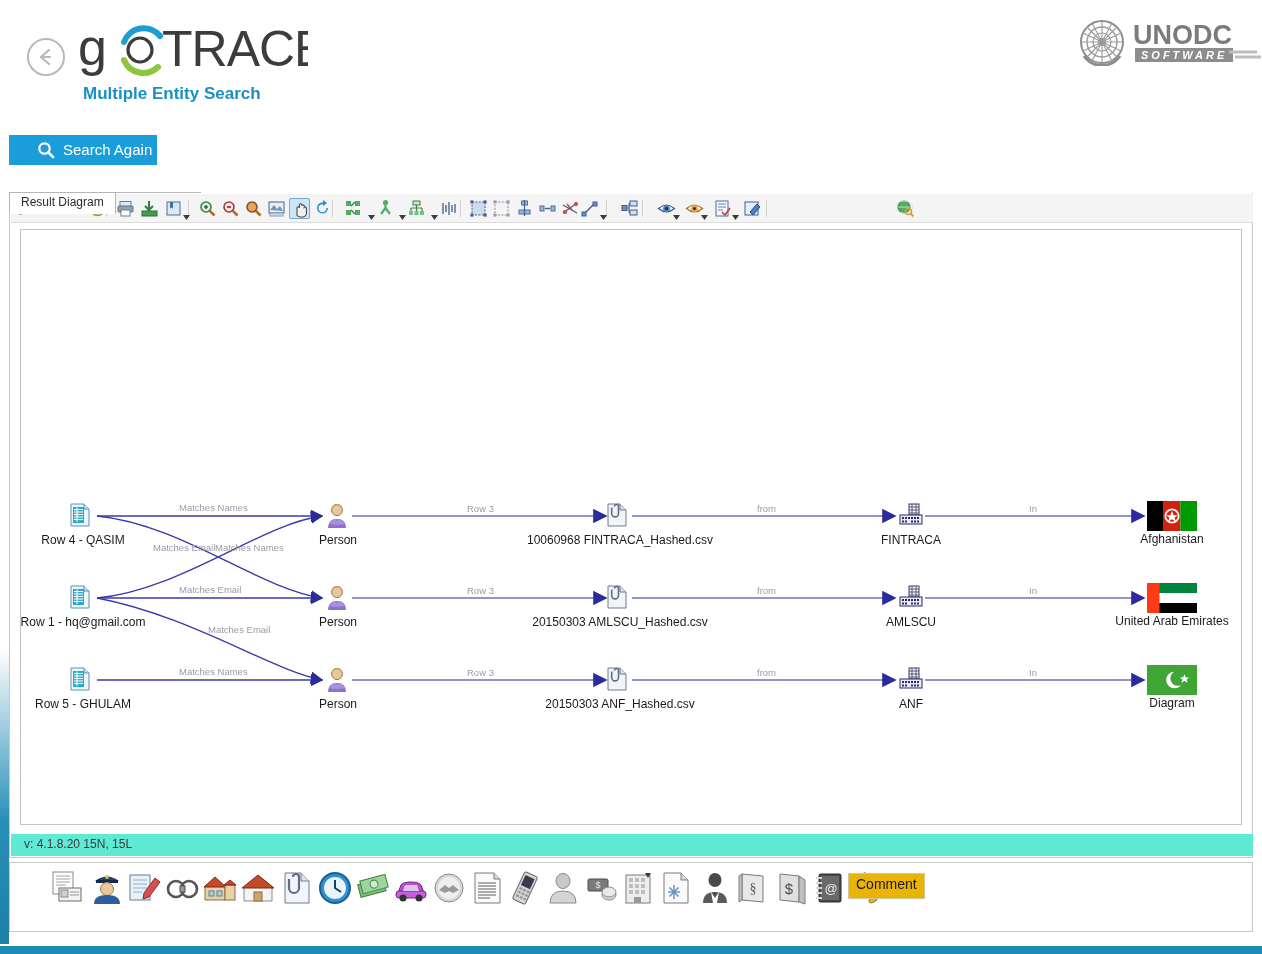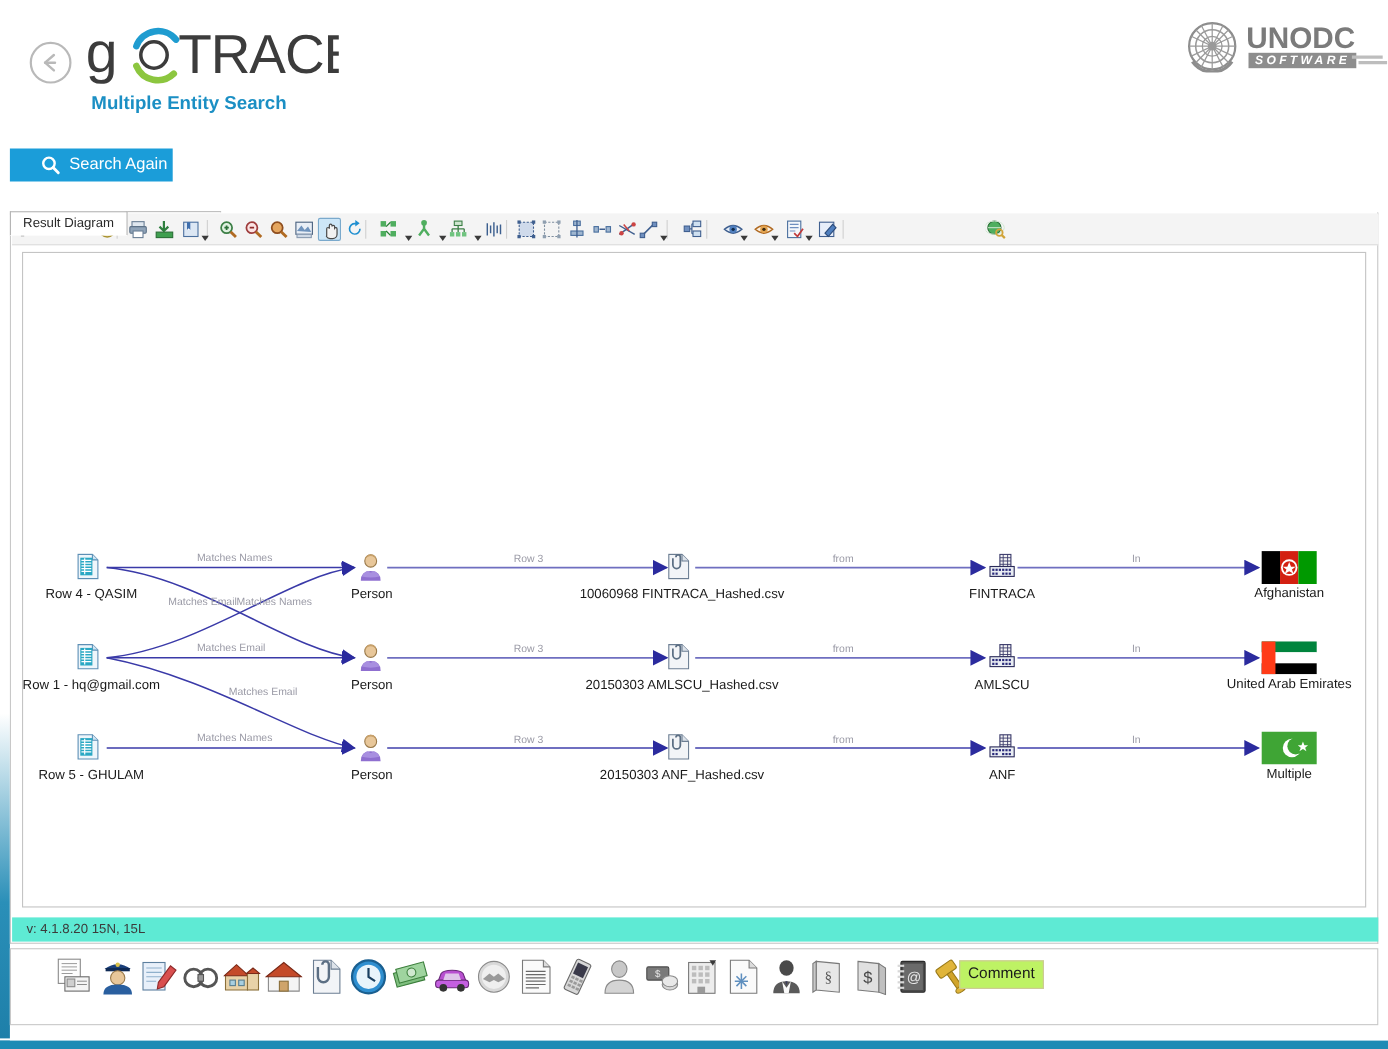--- a/index.html
+++ b/index.html
@@ -57,21 +57,21 @@
 
   
   .node{position:absolute;}
   .node-label{position:absolute;top:30px;left:50%;transform:translateX(-50%);white-space:nowrap;font-size:12px;color:#1a1a1a;font-family:"Liberation Sans",sans-serif;}
   .edge-label{position:absolute;font-size:9.5px;color:#9a9aa6;white-space:nowrap;font-family:"Liberation Sans",sans-serif;}
   .flag{width:52px;height:30px;display:block;}
 
   
   .palette{position:absolute;left:9px;top:862px;width:1244px;height:70px;background:#ffffff;border:1px solid #c8c8c8;box-sizing:border-box;}
   .pal-item{position:absolute;top:8px;width:34px;height:34px;cursor:pointer;}
-  .pal-comment{position:absolute;left:862px;top:10px;height:21px;background:#bef264;border:1px solid #cfc79a;
+  .pal-comment{position:absolute;left:838px;top:10px;height:21px;background:#eab308;border:1px solid #cfc79a;
                font-size:14px;color:#1a1a1a;padding:2px 7px 1px 7px;font-family:"Liberation Sans",sans-serif;cursor:pointer;}
   .pal-comment-shadow{position:absolute;left:899px;top:14px;width:14px;height:20px;background:#e3e3e3;}
 </style>
 </head>
 <body>
 
 <div class="accent-left"></div>
 
 <div class="header">
 
@@ -581,21 +581,21 @@
               <rect x="19" y="17.5" width="2" height="2"></rect>
             </g>
           </svg><div class="node-label">ANF</div></div>
         <div class="node" style="left: 1125px; top: 435px; width: 52px; height: 30px;">
           <svg class="flag" viewBox="0 0 60 36">
             <rect width="60" height="36" fill="#3fa535"></rect>
             <circle cx="33" cy="18" r="10" fill="#fff"></circle>
             <circle cx="37" cy="16" r="9" fill="#3fa535"></circle>
             <path d="M45 11 L46.6 15 L50.6 15 L47.4 17.6 L48.8 21.6 L45 19 L41.2 21.6 L42.6 17.6 L39.4 15 L43.4 15 z" fill="#fff"></path>
           </svg>
-          <div class="node-label" style="top:31px">Multiple</div>
+          <div class="node-label" style="top:31px">Diagram</div>
         </div>
       </div>
     <div id="edgelabel-host">
         <div class="edge-label" style="left: 446px; top: 273px;">Row 3</div>
         <div class="edge-label" style="left: 736px; top: 273px;">from</div>
         <div class="edge-label" style="left: 1008px; top: 273px;">In</div>
         <div class="edge-label" style="left: 446px; top: 355px;">Row 3</div>
         <div class="edge-label" style="left: 736px; top: 355px;">from</div>
         <div class="edge-label" style="left: 1008px; top: 355px;">In</div>
         <div class="edge-label" style="left: 446px; top: 437px;">Row 3</div>

